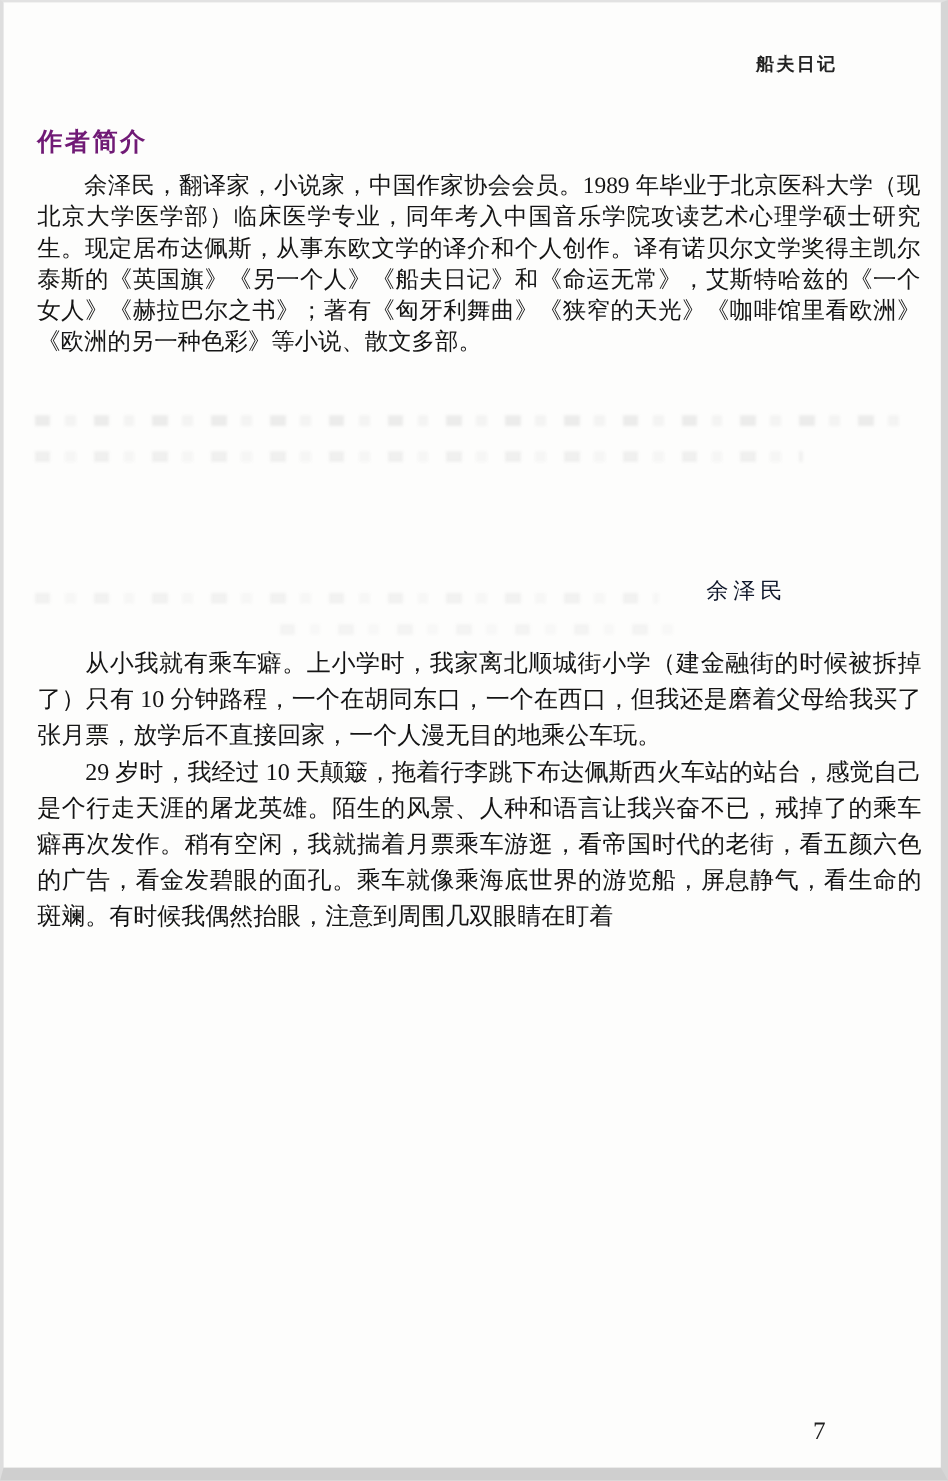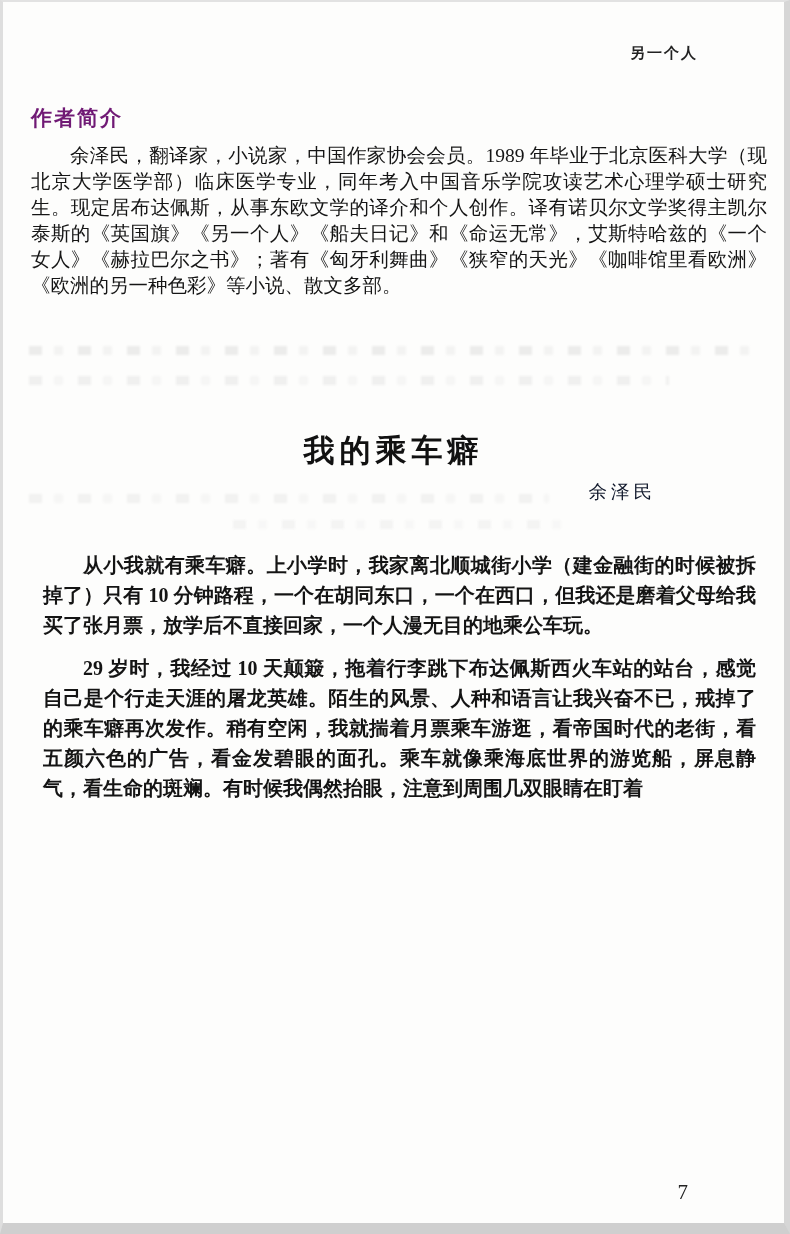--- a/index.html
+++ b/index.html
@@ -77,23 +77,22 @@
     position: absolute;
     top: 536px;
     left: 28px;
     width: 737px;
     font-size: 20px;
     line-height: 30.2px;
     text-align: justify;
     color: #141414;
   }
   .body-text p {
-    margin: 12px;
+    margin: 0;
     text-indent: 2em;
-    font-weight: bold;
   }
   .page-number {
     position: absolute;
     bottom: 18px;
     right: 96px;
     font-size: 21px;
     color: #222;
   }
   
   .artifact {
@@ -112,32 +111,31 @@
   .artifact-1 { top: 344px; left: 26px;  width: 720px; }
   .artifact-2 { top: 374px; left: 26px;  width: 640px; opacity: 0.8; }
   .artifact-3 { top: 492px; left: 26px;  width: 520px; opacity: 0.7; }
   .artifact-4 { top: 518px; left: 230px; width: 330px; opacity: 0.55; }
 </style>
 </head>
 <body>
 
 <div class="sheet">
 
-  <div class="running-head">另一个人</div>
+  <div class="running-head">船夫日记</div>
 
   <div class="artifact artifact-1"></div>
   <div class="artifact artifact-2"></div>
   <div class="artifact artifact-3"></div>
   <div class="artifact artifact-4"></div>
 
   <div class="intro-heading">作者简介</div>
 
   <div class="intro-text">余泽民，翻译家，小说家，中国作家协会会员。1989 年毕业于北京医科大学（现北京大学医学部）临床医学专业，同年考入中国音乐学院攻读艺术心理学硕士研究生。现定居布达佩斯，从事东欧文学的译介和个人创作。译有诺贝尔文学奖得主凯尔泰斯的《英国旗》《另一个人》《船夫日记》和《命运无常》，艾斯特哈兹的《一个女人》《赫拉巴尔之书》；著有《匈牙利舞曲》《狭窄的天光》《咖啡馆里看欧洲》《欧洲的另一种色彩》等小说、散文多部。</div>
 
-  <h1 class="article-title">我的乘车癖</h1>
 
   <div class="byline">余泽民</div>
 
   <div class="body-text">
     <p>从小我就有乘车癖。上小学时，我家离北顺城街小学（建金融街的时候被拆掉了）只有 10 分钟路程，一个在胡同东口，一个在西口，但我还是磨着父母给我买了张月票，放学后不直接回家，一个人漫无目的地乘公车玩。</p>
     <p>29 岁时，我经过 10 天颠簸，拖着行李跳下布达佩斯西火车站的站台，感觉自己是个行走天涯的屠龙英雄。陌生的风景、人种和语言让我兴奋不已，戒掉了的乘车癖再次发作。稍有空闲，我就揣着月票乘车游逛，看帝国时代的老街，看五颜六色的广告，看金发碧眼的面孔。乘车就像乘海底世界的游览船，屏息静气，看生命的斑斓。有时候我偶然抬眼，注意到周围几双眼睛在盯着</p>
   </div>
 
   <div class="page-number">7</div>
 

